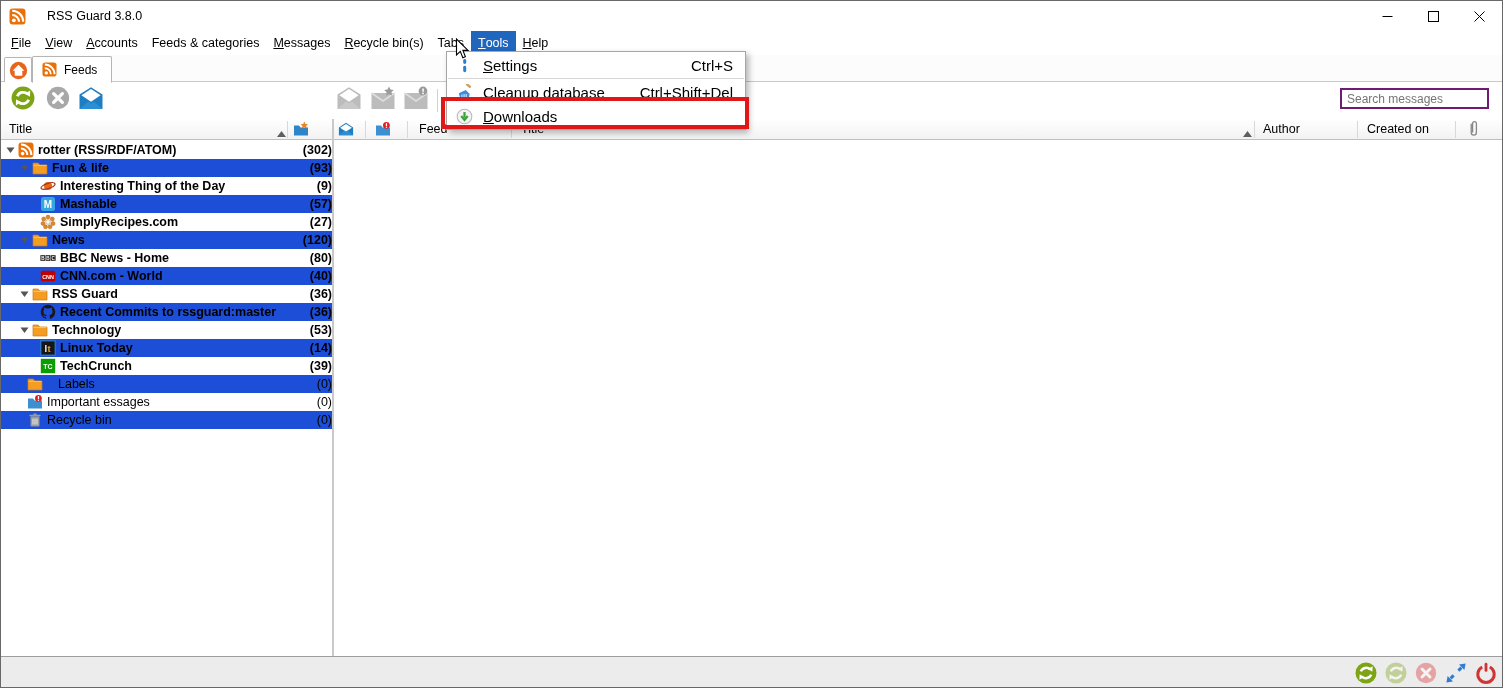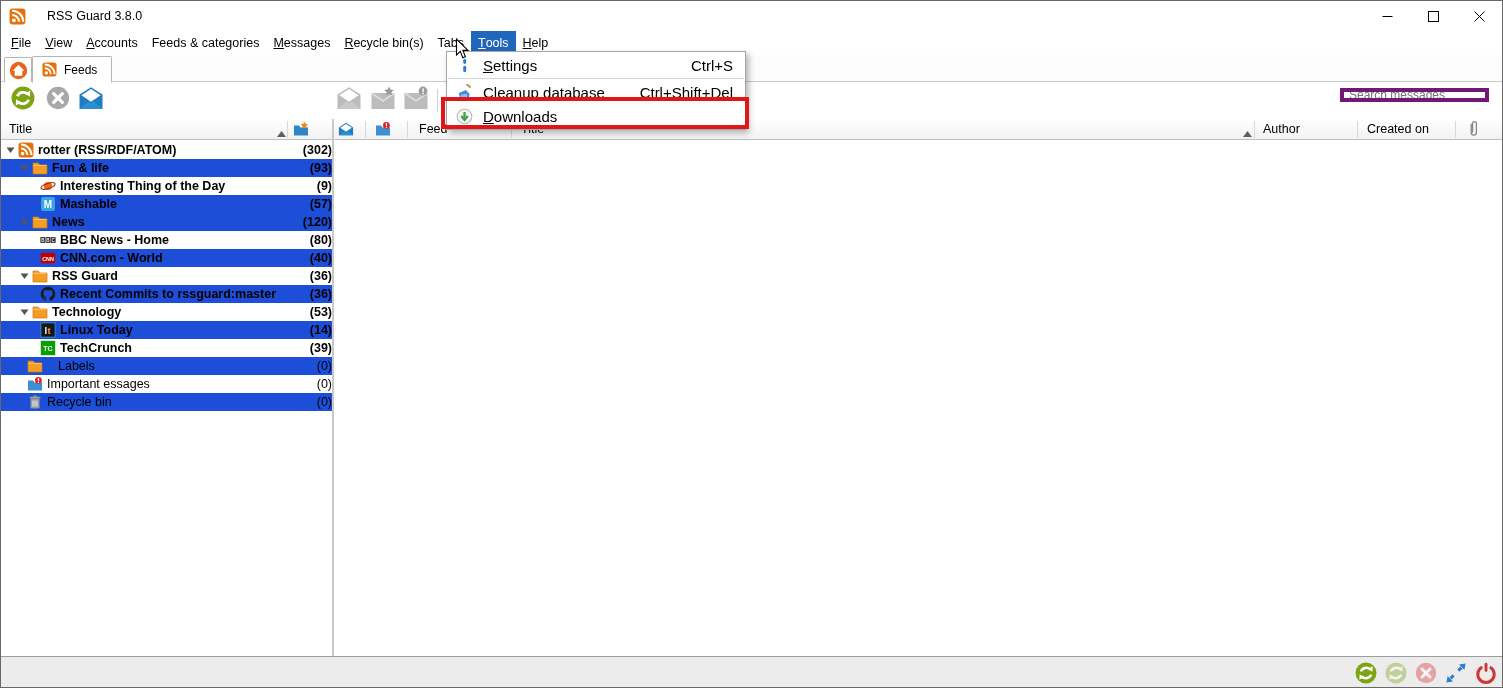--- a/index.html
+++ b/index.html
@@ -34,22 +34,22 @@
                border-radius:2px 2px 0 0; display:flex; align-items:center; gap:7px;
                font-size:12px; z-index:2; }
   .tab-feeds .ticon { width:15px; height:15px; }
 
   
   .toolbar { position:absolute; left:0; top:82px; right:0; height:36px; background:#fff; }
   .tbtn { position:absolute; top:3px; width:28px; height:28px; display:flex; align-items:center;
           justify-content:center; }
   .tbtn svg { width:26px; height:24px; }
   .tb-sep { position:absolute; left:436px; top:6px; width:1px; height:23px; background:#d2d2d2; }
-  .search-input { position:absolute; right:13px; top:5px; width:149px; height:14px;
-                  border:4px solid #701a75; font-size:12px; padding:0 5px; color:#333;
+  .search-input { position:absolute; right:13px; top:5px; width:149px; height:21px;
+                  border:2px solid #701a75; font-size:12px; padding:0 5px; color:#333;
                   font-family:"Liberation Sans",sans-serif; outline:none; background:#fff; }
   .search-input::placeholder { color:#757575; }
 
   
   .headrow { position:absolute; left:0; top:118px; right:0; height:21px;
              background:linear-gradient(#ffffff,#f2f2f2); border-bottom:1px solid #bfbfbf;
              font-size:12.5px; color:#000; }
   .hcell { position:absolute; top:3px; white-space:nowrap; }
   .hicon { position:absolute; top:2px; width:16px; height:16px; }
   .hsep  { position:absolute; top:2px; width:1px; height:17px; background:#d8d8d8; }
@@ -283,20 +283,36 @@
         <span class="fcount">(9)</span>
       </div>
       <div class="frow alt b" style="padding-left: 39px;">
         <span class="ficon"><svg viewBox="0 0 16 16" width="100%" height="100%">
             <rect x="1" y="1" width="14" height="14" rx="2.5" fill="#35a6e0"></rect>
             <text x="8" y="12" font-size="10" font-weight="bold" fill="#fff" text-anchor="middle" font-family="Liberation Sans,sans-serif">M</text>
           </svg></span>
         <span class="flabel">Mashable</span>
         <span class="fcount">(57)</span>
       </div>
+      <div class="frow b" style="padding-left: 39px;">
+        <span class="ficon"><svg viewBox="0 0 16 16" width="100%" height="100%">
+            <g fill="#d98a2b" stroke="#b5651d" stroke-width="0.5">
+              <circle cx="8" cy="3" r="2"></circle>
+              <circle cx="12.3" cy="5" r="2"></circle>
+              <circle cx="13" cy="9.5" r="2"></circle>
+              <circle cx="10" cy="12.8" r="2"></circle>
+              <circle cx="5.5" cy="12.8" r="2"></circle>
+              <circle cx="3" cy="9.5" r="2"></circle>
+              <circle cx="3.7" cy="5" r="2"></circle>
+            </g>
+            <circle cx="8" cy="8" r="2.3" fill="#fff" stroke="#b5651d" stroke-width="0.5"></circle>
+          </svg></span>
+        <span class="flabel">SimplyRecipes.com</span>
+        <span class="fcount">(27)</span>
+      </div>
       <div class="frow alt b" style="padding-left: 19px;">
         <span class="arrow">
           <svg viewBox="0 0 9 8" width="100%" height="100%">
             <polygon points="0.5,1.5 8.5,1.5 4.5,7" fill="#555"></polygon>
           </svg>
         </span>
         <span class="ficon"><svg viewBox="0 0 16 16" width="100%" height="100%">
             <path d="M1 3 h5.2 l1.6 2 H15 v9 H1 Z" fill="#f59c22" stroke="#cd7c12" stroke-width="0.7"></path>
             <path d="M1.5 5.4 H14.5" stroke="#fbc56b" stroke-width="1"></path>
           </svg></span>

